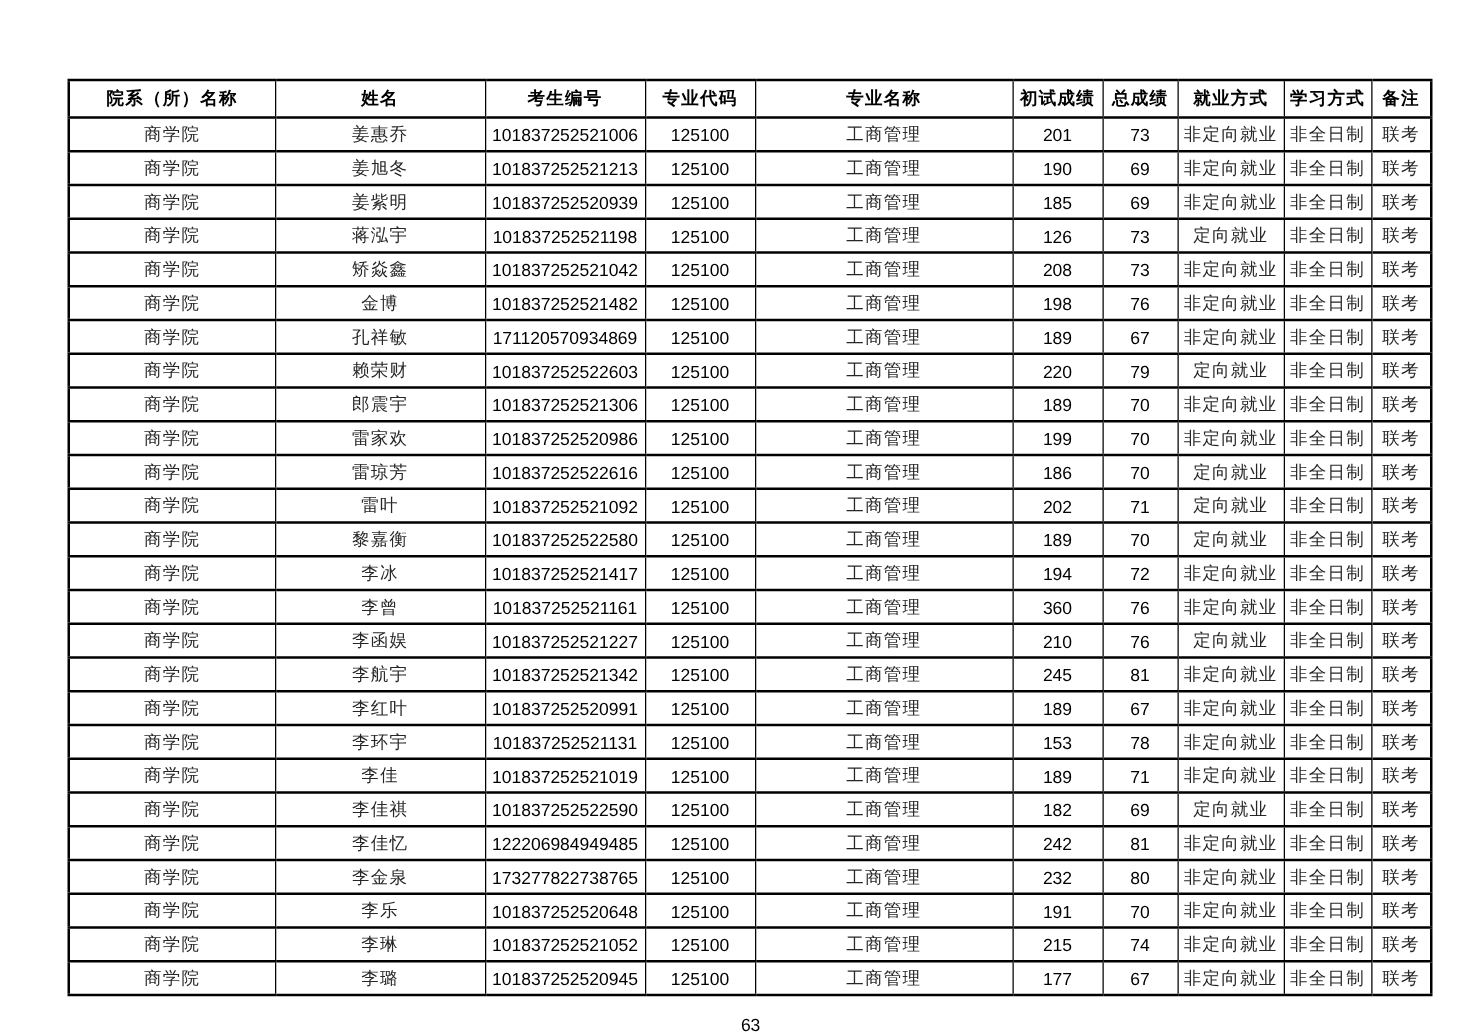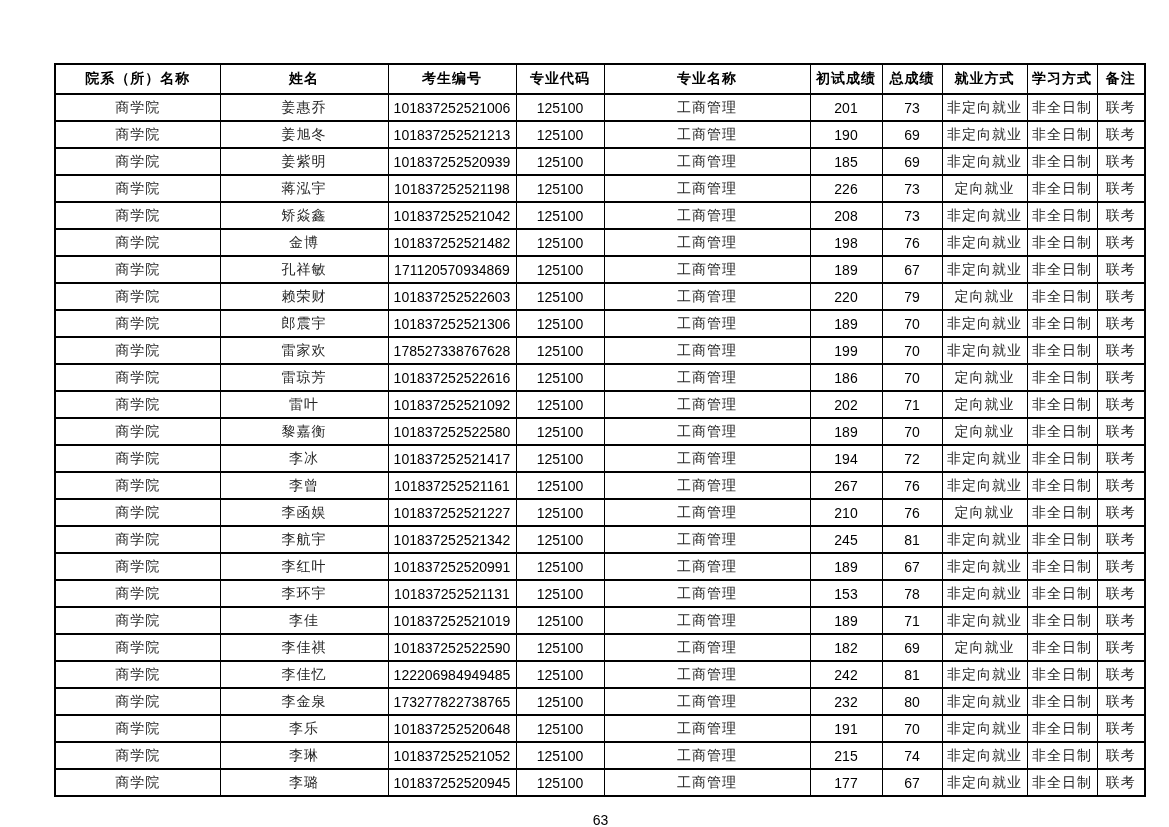--- a/index.html
+++ b/index.html
@@ -143,21 +143,21 @@
           <td class="cell-text">非定向就业</td>
           <td class="cell-text">非全日制</td>
           <td class="cell-text">联考</td>
         </tr>
         <tr>
           <td class="cell-text">商学院</td>
           <td class="cell-text">蒋泓宇</td>
           <td class="cell-number">101837252521198</td>
           <td class="cell-number">125100</td>
           <td class="cell-text">工商管理</td>
-          <td class="cell-number">226</td>
+          <td class="cell-number">126</td>
           <td class="cell-number">73</td>
           <td class="cell-text">定向就业</td>
           <td class="cell-text">非全日制</td>
           <td class="cell-text">联考</td>
         </tr>
         <tr>
           <td class="cell-text">商学院</td>
           <td class="cell-text">矫焱鑫</td>
           <td class="cell-number">101837252521042</td>
           <td class="cell-number">125100</td>
@@ -212,21 +212,21 @@
           <td class="cell-text">工商管理</td>
           <td class="cell-number">189</td>
           <td class="cell-number">70</td>
           <td class="cell-text">非定向就业</td>
           <td class="cell-text">非全日制</td>
           <td class="cell-text">联考</td>
         </tr>
         <tr>
           <td class="cell-text">商学院</td>
           <td class="cell-text">雷家欢</td>
-          <td class="cell-number">178527338767628</td>
+          <td class="cell-number">101837252520986</td>
           <td class="cell-number">125100</td>
           <td class="cell-text">工商管理</td>
           <td class="cell-number">199</td>
           <td class="cell-number">70</td>
           <td class="cell-text">非定向就业</td>
           <td class="cell-text">非全日制</td>
           <td class="cell-text">联考</td>
         </tr>
         <tr>
           <td class="cell-text">商学院</td>
@@ -275,21 +275,21 @@
           <td class="cell-text">非定向就业</td>
           <td class="cell-text">非全日制</td>
           <td class="cell-text">联考</td>
         </tr>
         <tr>
           <td class="cell-text">商学院</td>
           <td class="cell-text">李曾</td>
           <td class="cell-number">101837252521161</td>
           <td class="cell-number">125100</td>
           <td class="cell-text">工商管理</td>
-          <td class="cell-number">267</td>
+          <td class="cell-number">360</td>
           <td class="cell-number">76</td>
           <td class="cell-text">非定向就业</td>
           <td class="cell-text">非全日制</td>
           <td class="cell-text">联考</td>
         </tr>
         <tr>
           <td class="cell-text">商学院</td>
           <td class="cell-text">李函娱</td>
           <td class="cell-number">101837252521227</td>
           <td class="cell-number">125100</td>

